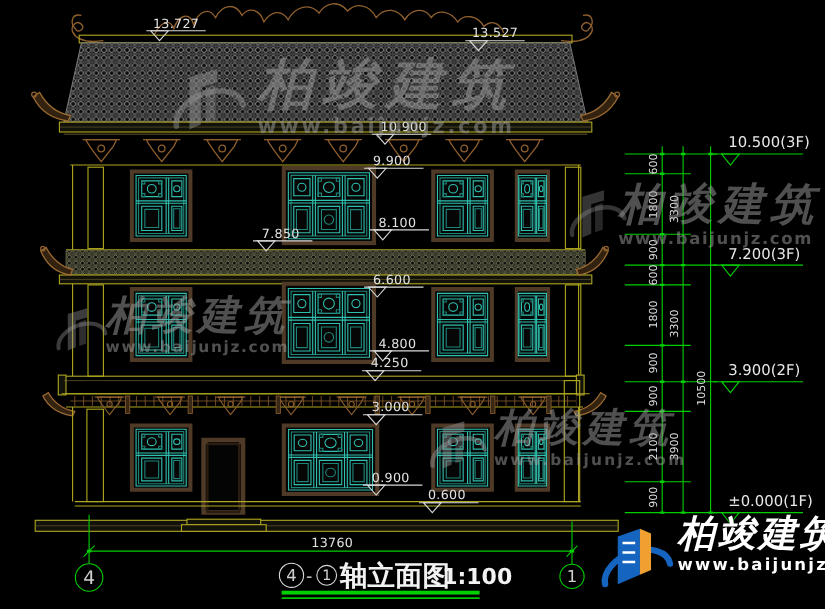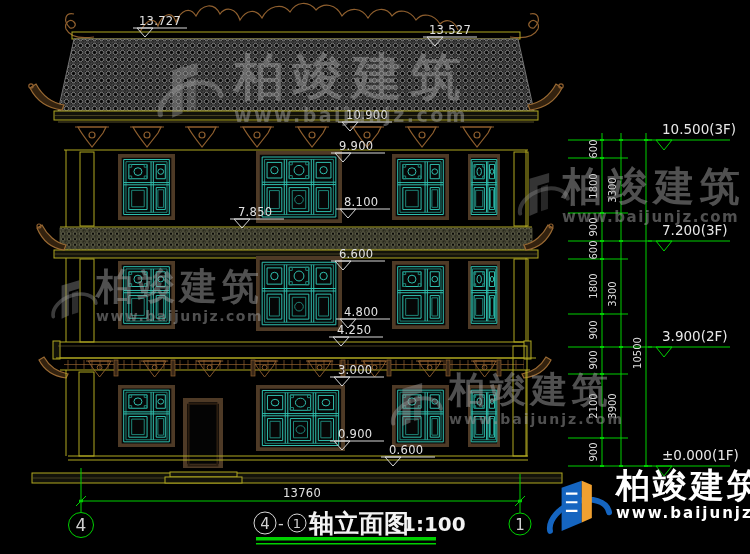--- a/index.html
+++ b/index.html
@@ -17,21 +17,21 @@
   .df{fill:#040404;stroke:#4e3a26;stroke-width:5;vector-effect:non-scaling-stroke;}
   .wh{stroke:#d8d8d8;fill:none;stroke-width:1;}
   .gr{stroke:#00d000;fill:none;stroke-width:1;}
   .txt{fill:#e2e2e2;font-size:11.5px;letter-spacing:.3px;}
   .txtsm{fill:#dcdcdc;font-size:10px;}
   .txtel{fill:#e8e8e8;font-size:13.5px;}
   .axn{fill:#d0d0d0;}
   .ttl{fill:#f2f2f2;font-weight:bold;}
   
   .wm{position:absolute;pointer-events:none;color:rgba(160,160,160,.5);}
-  .wm-brand{font-weight:bold;white-space:nowrap;line-height:1;}
+  .wm-brand{font-weight:bold;white-space:nowrap;line-height:1;font-style:italic;}
   .wm-url{font-weight:bold;white-space:nowrap;line-height:1;margin-top:4px;}
   .wm6{color:#fff;}
   .wm6 .wm-brand{text-shadow:0 0 2px #000;}
 </style>
 </head>
 <body>
 
 <div class="stage">
 <svg class="main" width="750" height="554" viewBox="0 0 750 554">
   <defs>

